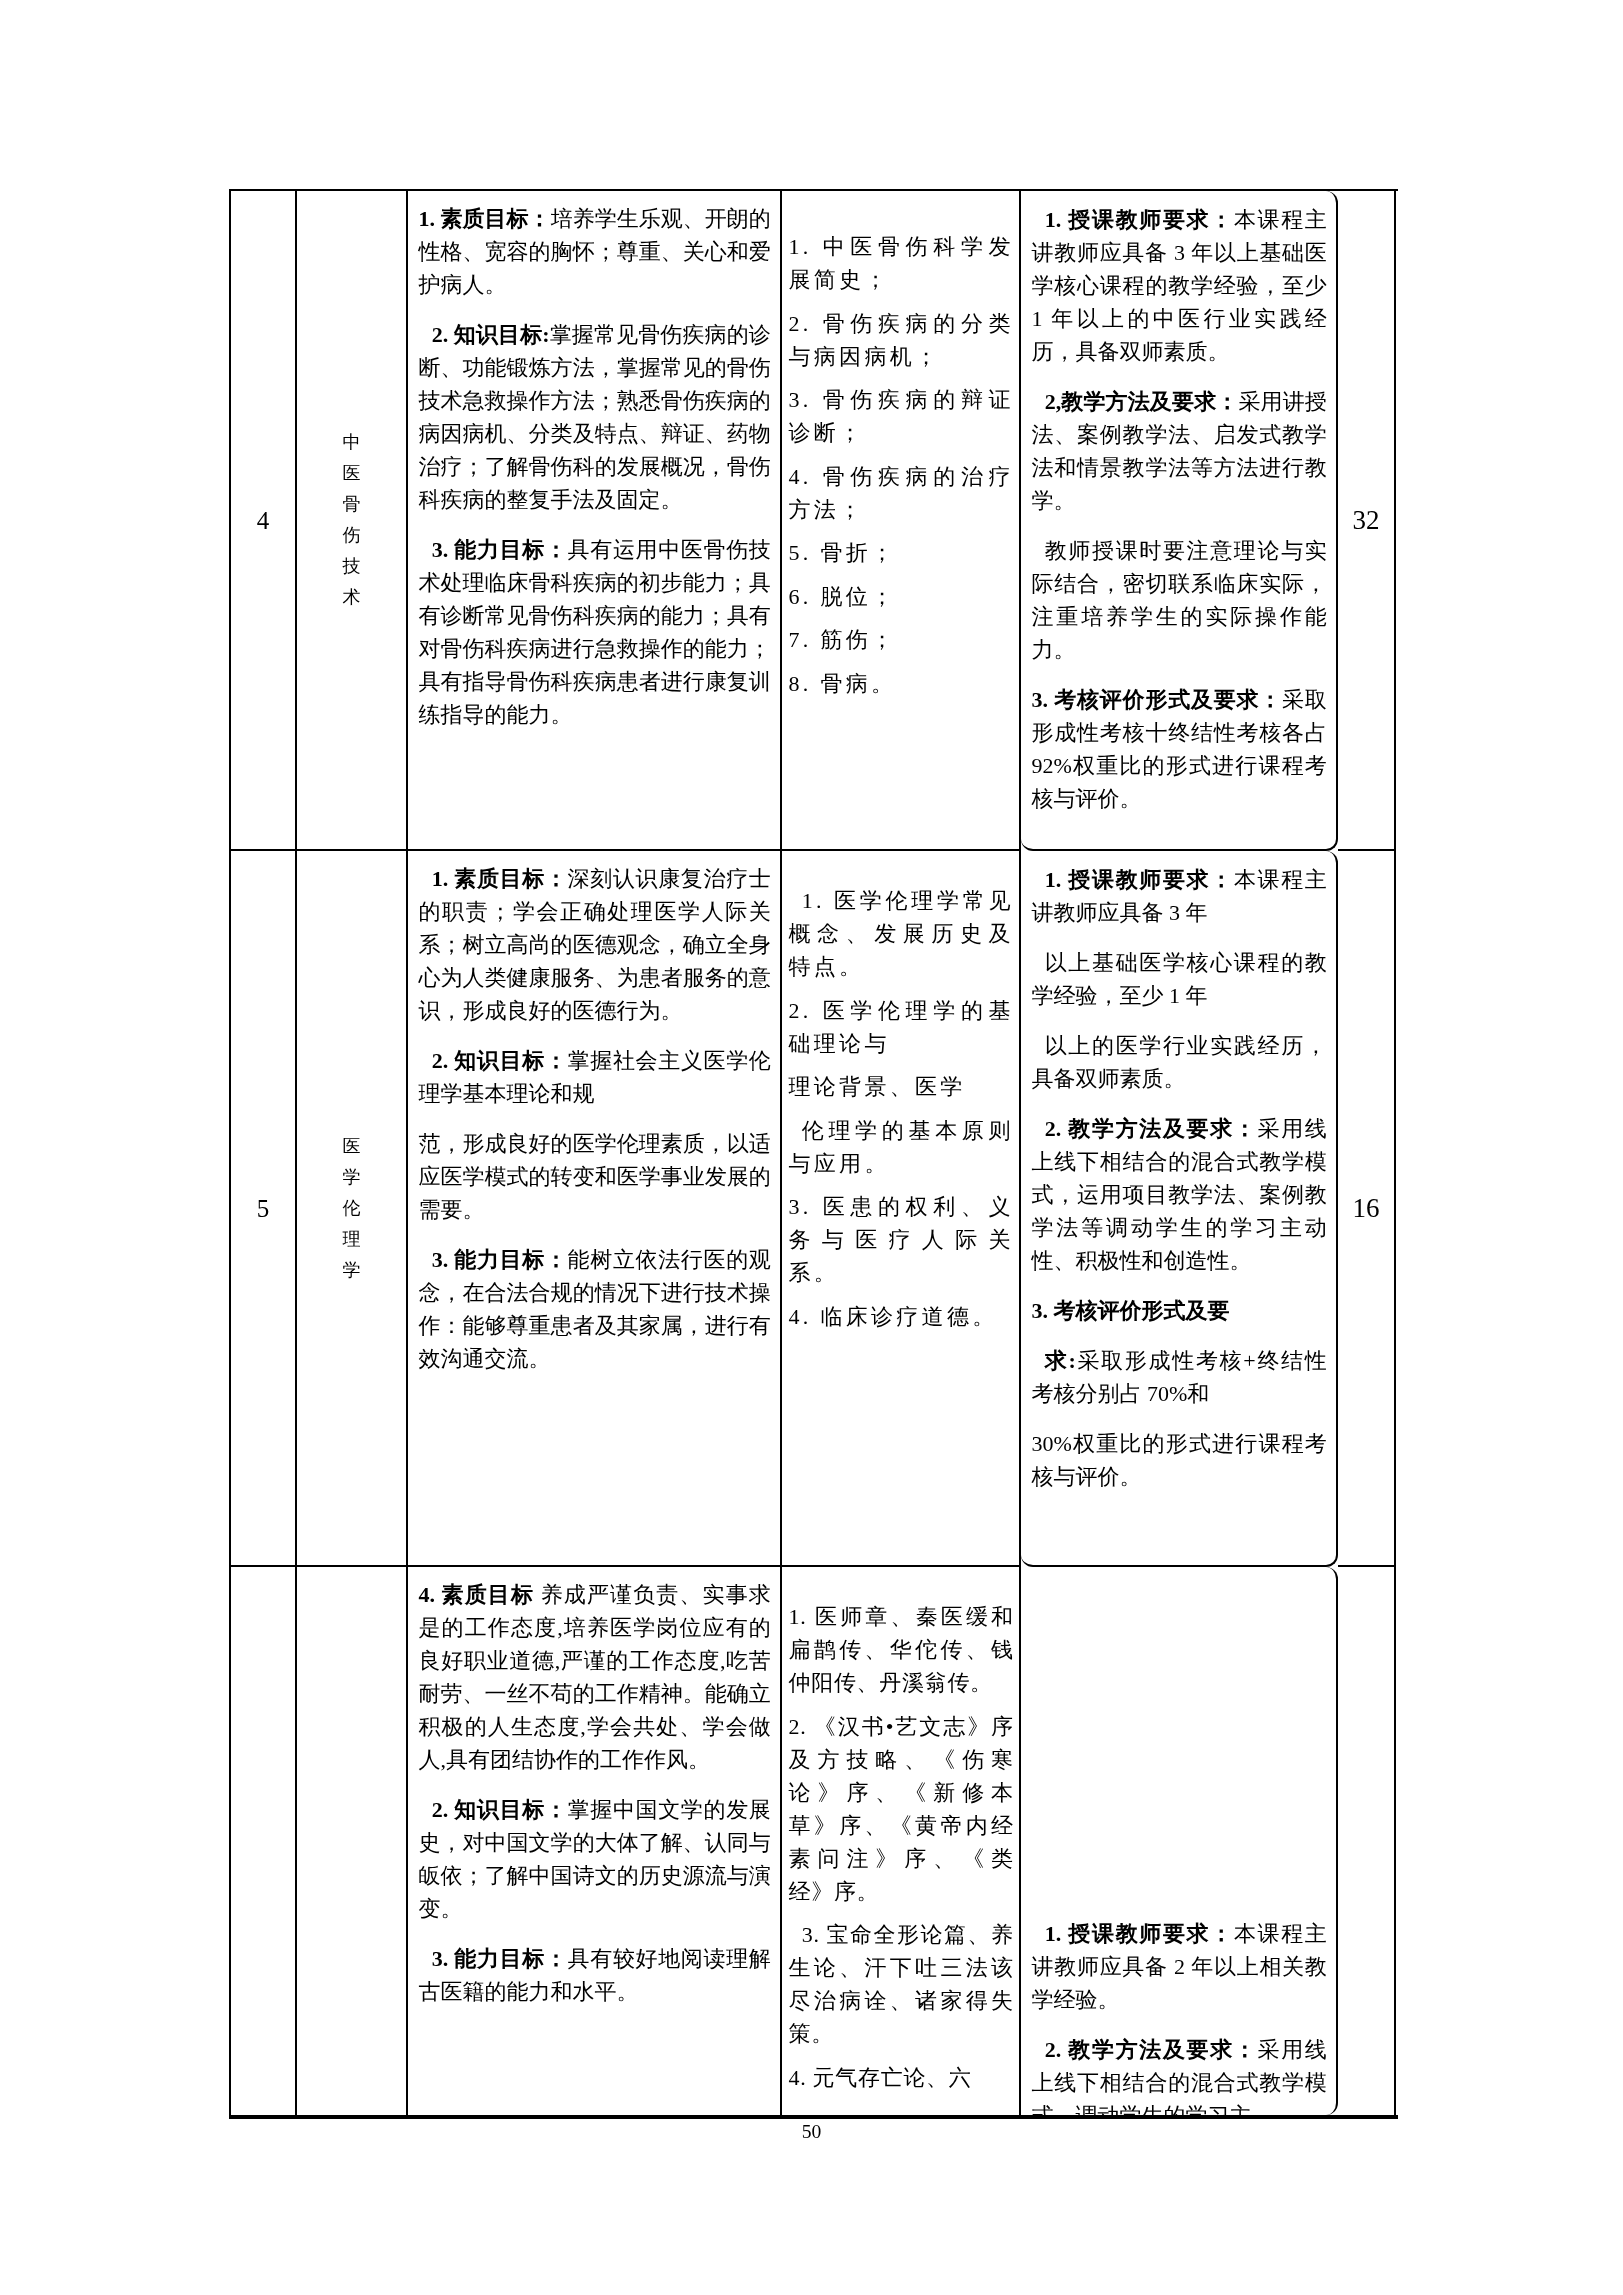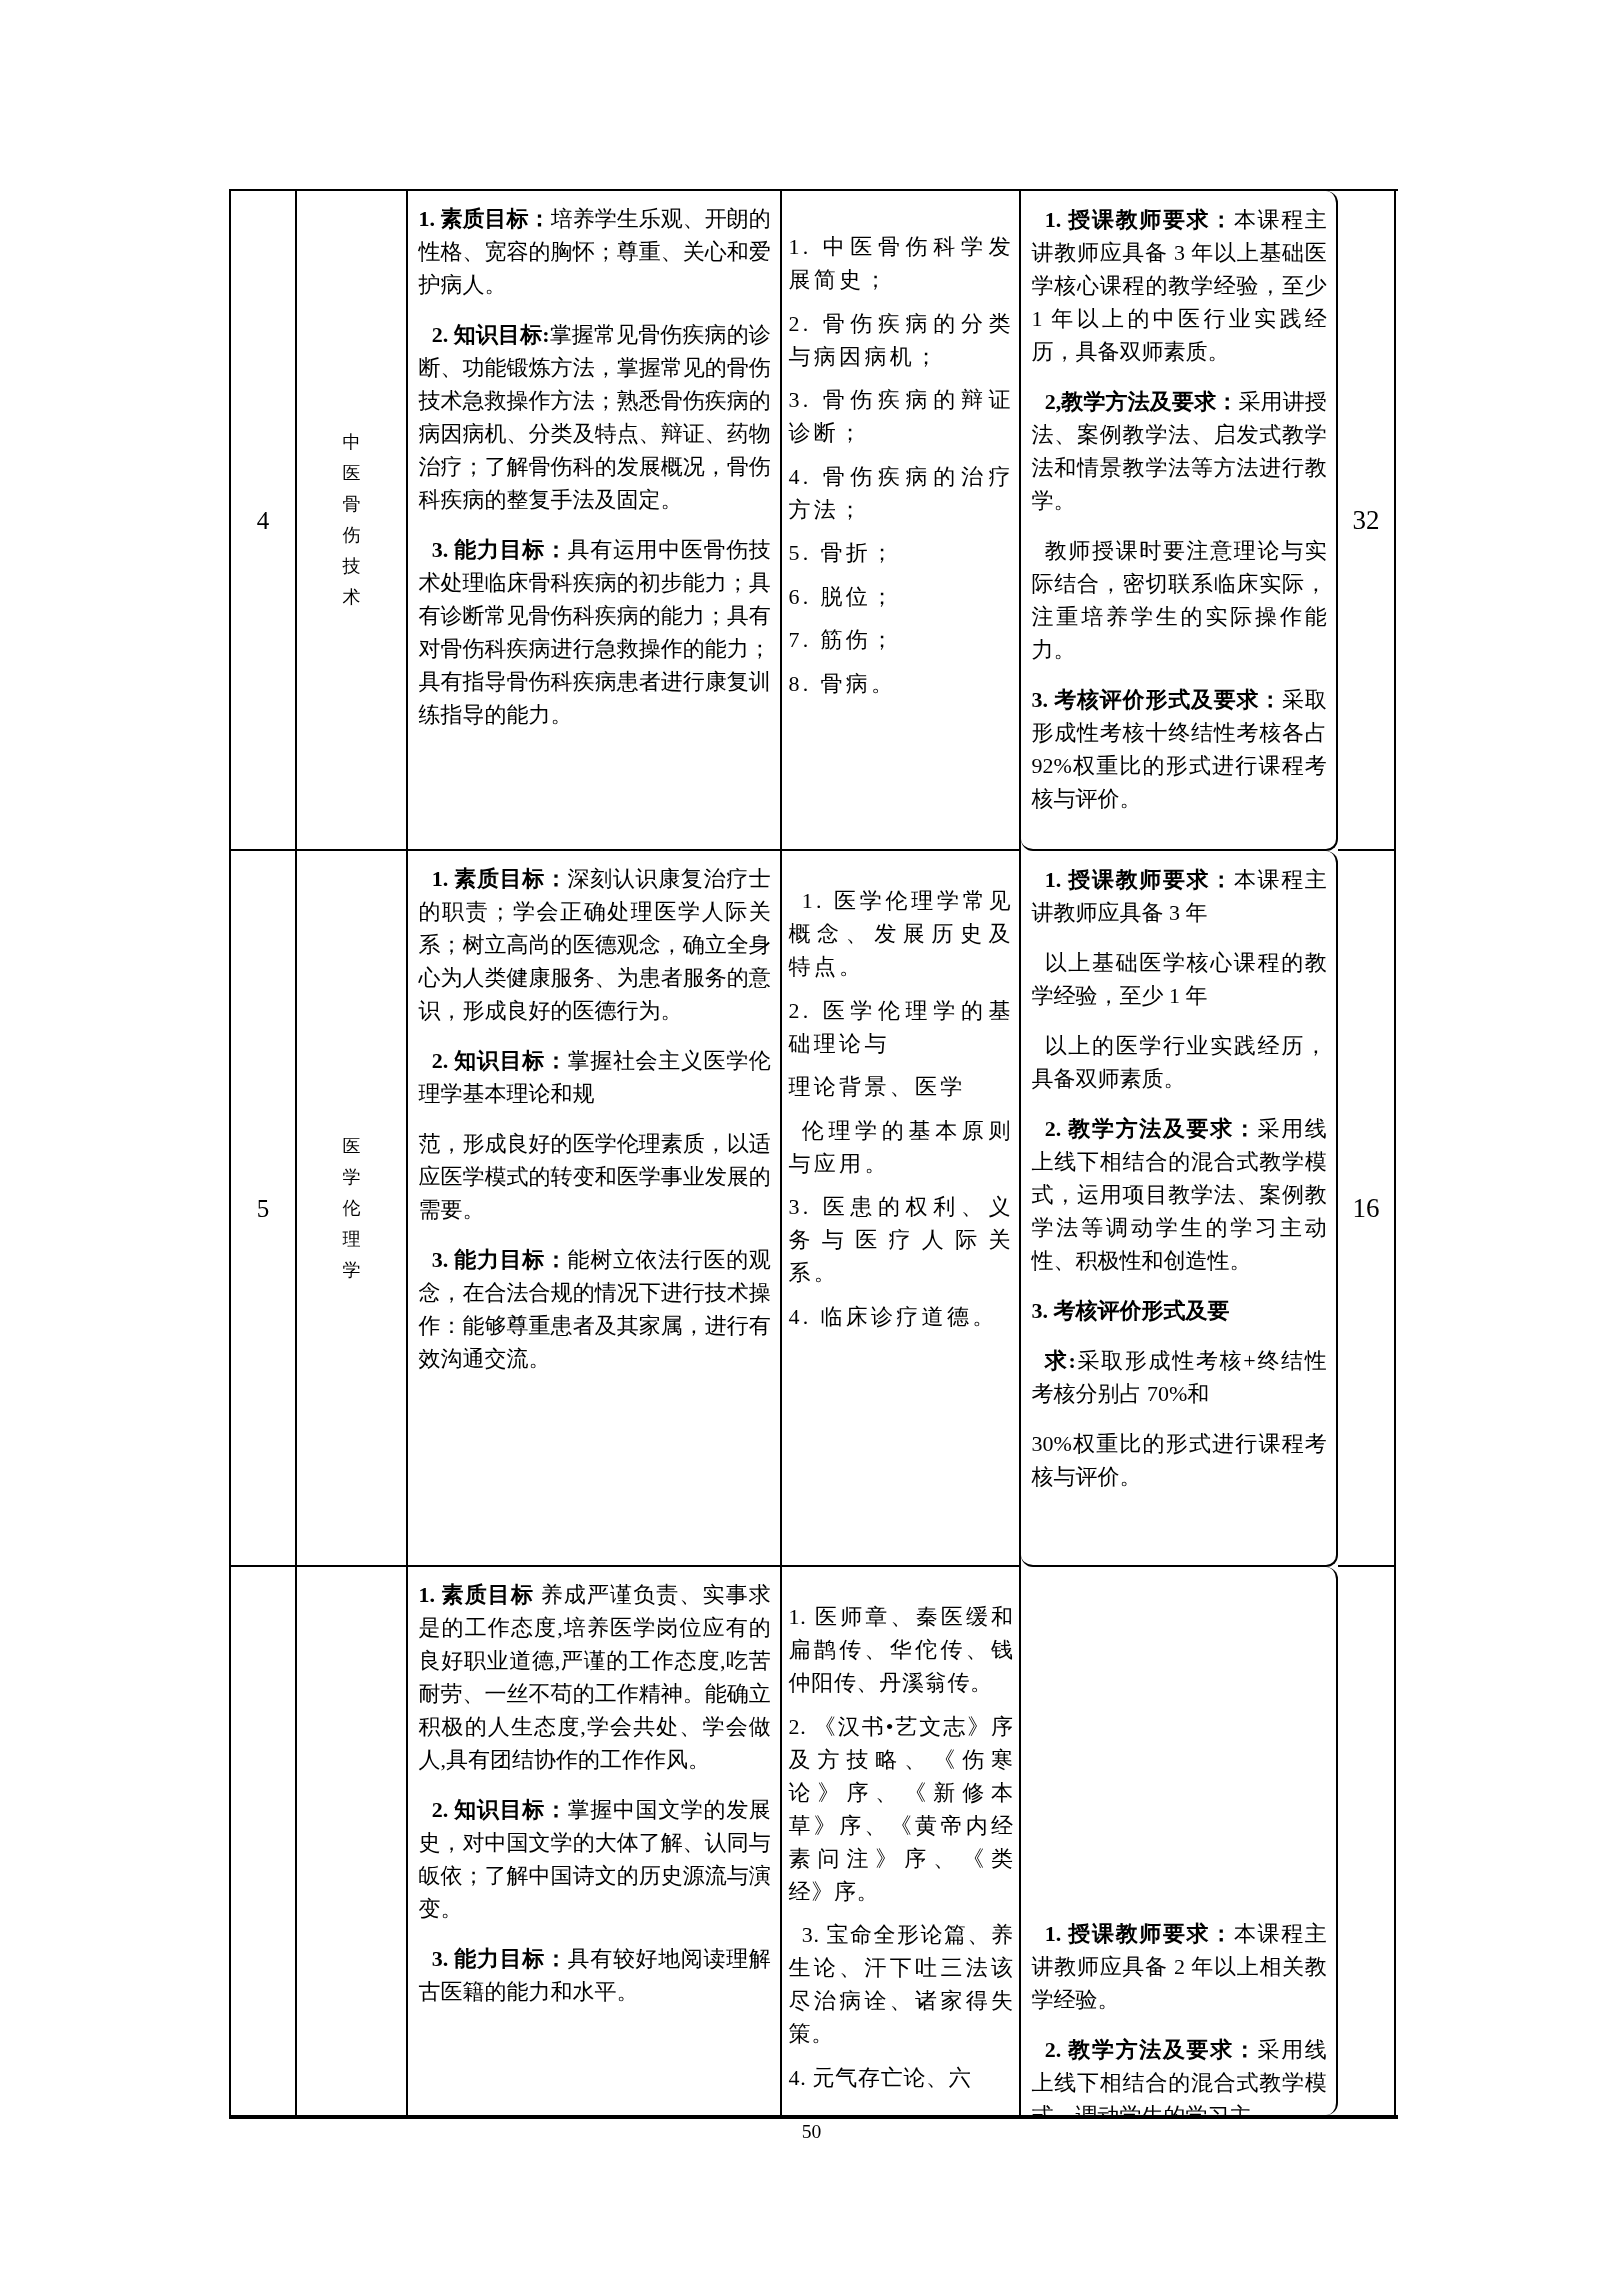--- a/index.html
+++ b/index.html
@@ -119,21 +119,21 @@
       <span>16</span>
     </div>
 
   <div class="cell c-no lr">
       <span></span>
     </div>
   <div class="cell c-name lr">
       <div class="vname"></div>
     </div>
   <div class="cell c-obj lr">
-    <p><b>1. 素质目标</b> <span>养成严谨负责、实事求是的工作态度,培养医学岗位应有的良好职业道德,严谨的工作态度,吃苦耐劳、一丝不苟的工作精神。能确立积极的人生态度,学会共处、学会做人,具有团结协作的工作作风。</span></p>
+    <p><b>4. 素质目标</b> <span>养成严谨负责、实事求是的工作态度,培养医学岗位应有的良好职业道德,严谨的工作态度,吃苦耐劳、一丝不苟的工作精神。能确立积极的人生态度,学会共处、学会做人,具有团结协作的工作作风。</span></p>
     <p class="ind"><b>2. 知识目标：</b><span>掌握中国文学的发展史，对中国文学的大体了解、认同与皈依；了解中国诗文的历史源流与演变。</span></p>
     <p class="ind"><b>3. 能力目标：</b><span>具有较好地阅读理解古医籍的能力和水平。</span></p>
   </div>
   <div class="cell c-cont row6 pt50 lr">
     <p>1. 医师章、秦医缓和扁鹊传、华佗传、钱仲阳传、丹溪翁传。</p>
     <p>2. 《汉书•艺文志》序及方技略、《伤寒论》序、《新修本草》序、《黄帝内经素问注》序、《类经》序。</p>
     <p class="ind">3. 宝命全形论篇、养生论、汗下吐三法该尽治病诠、诸家得失策。</p>
     <p>4. 元气存亡论、六</p>
   </div>
   <div class="cell c-req pt535 lr">

